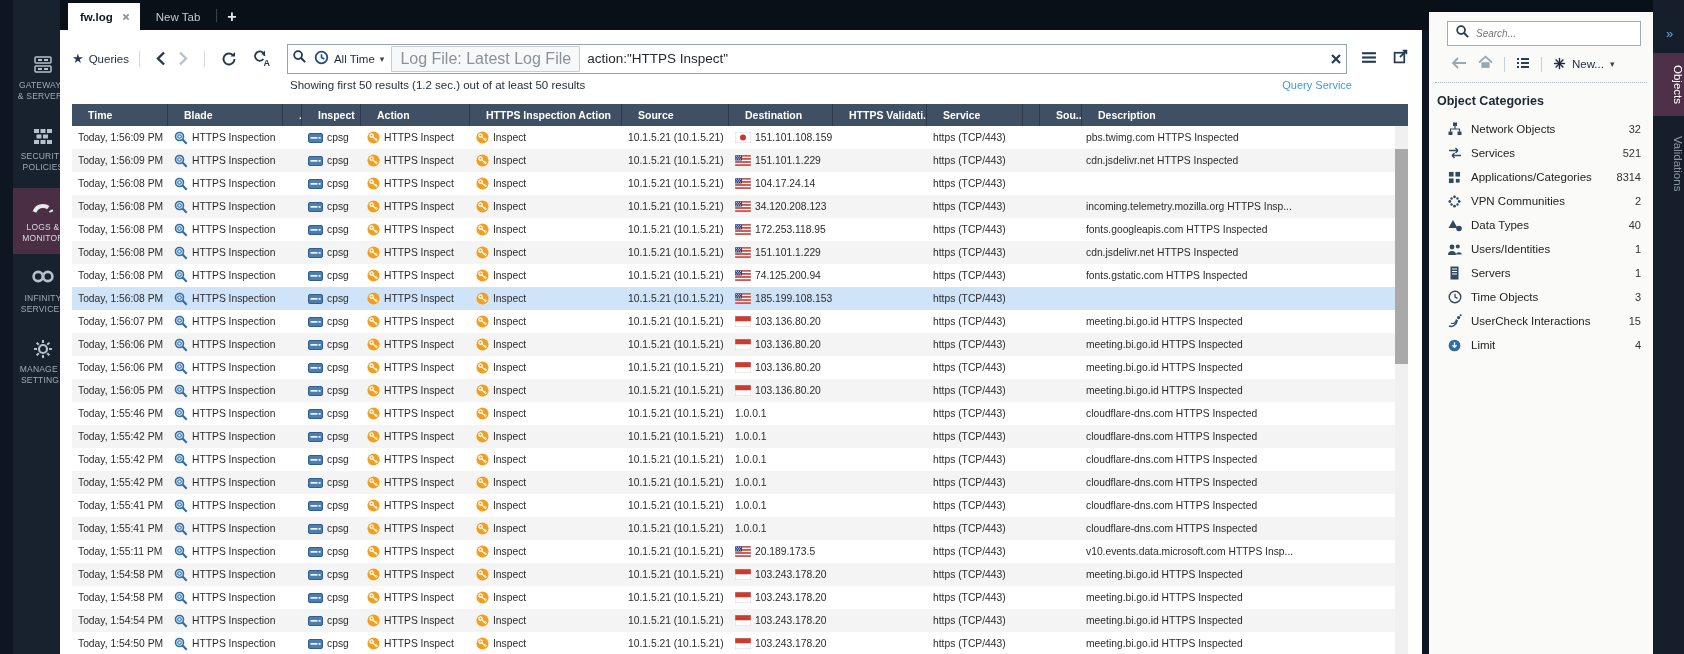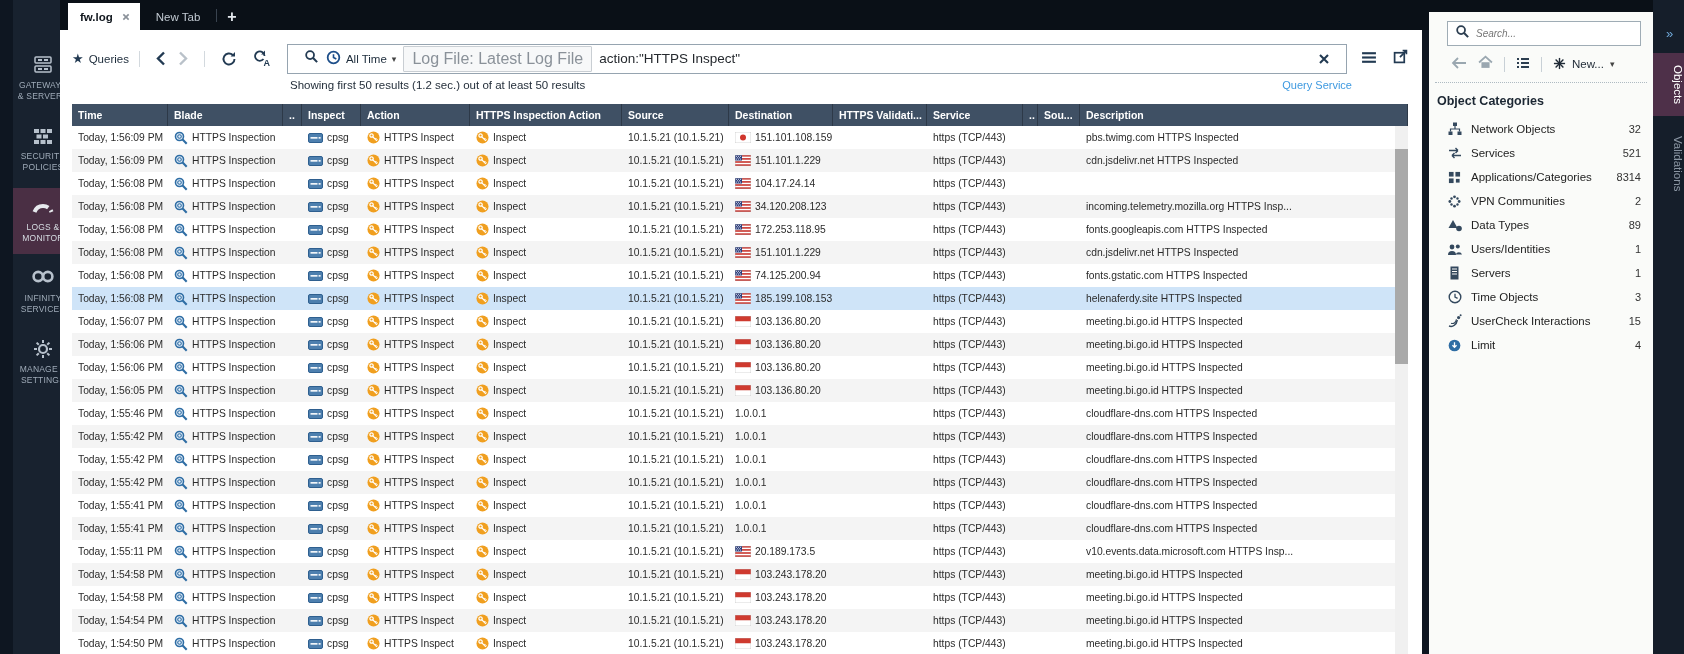--- a/index.html
+++ b/index.html
@@ -23,34 +23,34 @@
   .tab-plus { color:#e4e9ee; font-size:16px; margin:0 0 4px 10px; font-weight:bold; }
 
   
   .main { position:absolute; left:60px; top:30px; width:1362px; height:624px; background:#fff; }
   .toolbar { position:absolute; left:12px; top:13px; right:14px; height:31px; display:flex; align-items:center; color:#223a52; }
   .tb-queries { display:flex; align-items:center; gap:5px; font-size:11.5px; color:#1c2b3a; }
   .tb-star { color:#223a52; font-size:13px; }
   .tb-sep { width:1px; height:16px; background:#d3d9de; margin:0 10px; }
   .tb-btn { display:flex; align-items:center; margin:0 6px; color:#223a52; }
   .tb-btn.disabled { color:#b9c1c9; }
-  .searchfield { flex:1; height:30px; border:1px solid #96a4b0; background:#fff; display:flex; align-items:center; margin-left:10px; padding:0 16px; gap:7px; min-width:0; }
+  .searchfield { flex:1; height:30px; border:1px solid #96a4b0; background:#fff; display:flex; align-items:center; margin-left:10px; padding:0 4px; gap:7px; min-width:0; }
   .sf-time { display:flex; align-items:center; gap:5px; font-size:11.5px; color:#1c2b3a; white-space:nowrap; }
   .sf-caret { font-size:9px; color:#444; }
   .sf-tag { border:1px solid #c9ced3; background:#f7f8f9; color:#8a9199; font-size:16px; padding:3px 8px; white-space:nowrap; border-radius:1px; }
   .sf-query { font-size:13.5px; color:#25292e; white-space:nowrap; overflow:hidden; flex:1; }
   .sf-close { color:#223a52; display:flex; }
   .after-field { display:flex; align-items:center; gap:16px; margin-left:14px; color:#223a52; }
   .statusrow { position:absolute; left:230px; top:49px; right:70px; height:16px; font-size:11.5px; color:#1f2a36; }
   .qsyntax { position:absolute; right:0; top:0; color:#3f9ae0; font-size:11px; cursor:pointer; }
 
   
   .grid { position:absolute; left:12px; top:74px; width:1336px; bottom:0; overflow:hidden; }
   .ghead { display:flex; height:22px; width:1336px; background:#3f5064; }
-  .ghead .hc { color:#fff; font-weight:bold; font-size:10.5px; line-height:22px; padding-left:6px; border-right:1px solid rgba(0,0,0,.28); white-space:nowrap; overflow:hidden; flex-shrink:0; }
+  .ghead .hc { color:#fff; font-weight:bold; font-size:10.5px; line-height:22px; padding-left:16px; border-right:1px solid rgba(0,0,0,.28); white-space:nowrap; overflow:hidden; flex-shrink:0; }
   .gbody { width:1323px; }
   .grow { display:flex; height:23px; width:1323px; background:#fff; cursor:pointer; }
   .grow:nth-child(even) { background:#f4f4f4; }
   .grow.selected { background:#cfe4f8 !important; }
   .gc { font-size:10.3px; color:#2b2b2b; line-height:23px; padding-left:6px; white-space:nowrap; overflow:hidden; flex-shrink:0; display:flex; align-items:center; gap:4px; }
   .gc .icon { display:flex; flex-shrink:0; }
   .vscroll { position:absolute; right:0; top:22px; width:13px; bottom:0; background:#f0f0f0; }
   .vthumb { position:absolute; left:0; top:23px; width:13px; height:215px; background:#a9a9a9; }
 
   
@@ -953,23 +953,20 @@
             </div>
             <div class="gc" style="width: 96px;">
               <span>https (TCP/443)</span>
             </div>
             <div class="gc" style="width: 15px;">
               <span></span>
             </div>
             <div class="gc" style="width: 42px;">
               <span></span>
             </div>
-            <div class="gc" style="width: 315px;">
-              <span>helenaferdy.site HTTPS Inspected</span>
-            </div>
           </div>
           <div class="grow">
             <div class="gc" style="width: 96px;">
               <span>Today, 1:56:07 PM</span>
             </div>
             <div class="gc" style="width: 115px;">
               <span class="icon">
                 <svg width="14" height="14" viewBox="0 0 14 14">
                   <circle cx="5.5" cy="5.5" r="4" fill="#e7f0fa" stroke="#2e6da4" stroke-width="1.6"></circle>
                   <circle cx="5.5" cy="5.5" r="1.8" fill="none" stroke="#2e6da4" stroke-width="1.1"></circle>
@@ -2186,21 +2183,21 @@
           <span class="p-count">2</span>
         </div>
         <div class="p-row">
           <span class="icon">
             <svg width="14" height="13" viewBox="0 0 14 13">
               <path d="M5 1 L9.5 9 H0.5 Z" fill="currentColor"></path>
               <circle cx="11" cy="9.5" r="2.8" fill="currentColor"></circle>
             </svg>
           </span>
           <span>Data Types</span>
-          <span class="p-count">89</span>
+          <span class="p-count">40</span>
         </div>
         <div class="p-row">
           <span class="icon">
             <svg width="15" height="13" viewBox="0 0 15 13">
               <g fill="currentColor">
                 <circle cx="5" cy="4" r="2.4"></circle>
                 <path d="M1 12 a4 4 0 0 1 8 0 Z"></path>
                 <circle cx="10.8" cy="3.5" r="2"></circle>
                 <path d="M8.7 11.5 a3.3 3.3 0 0 1 6.3 0 Z"></path>
               </g>

